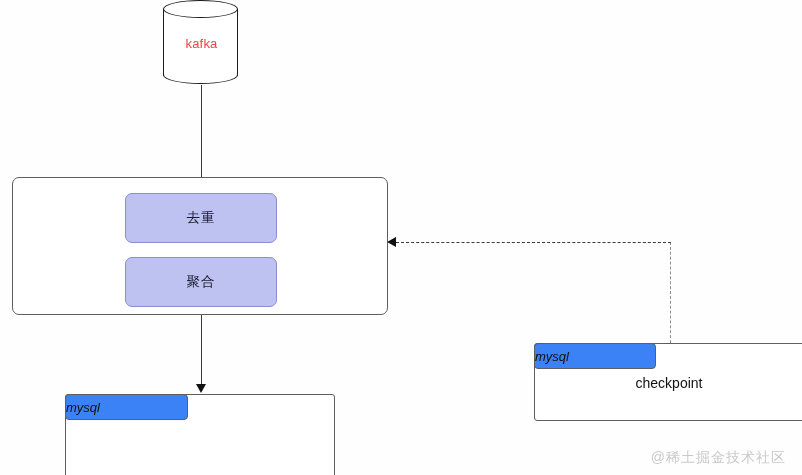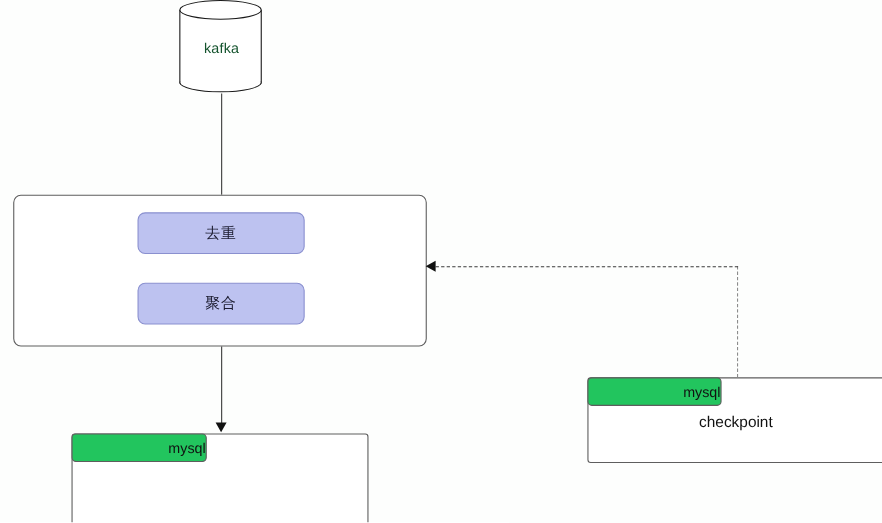--- a/index.html
+++ b/index.html
@@ -55,21 +55,21 @@
     box-sizing: border-box;
     clip-path: inset(45% 0 0 0);
   }
   .cyl-label {
     position: absolute;
     left: 0;
     top: 36px;
     width: 77px;
     text-align: center;
     font-size: 13px;
-    color: #14532d;
+    color: #ef4444;
     letter-spacing: 0.2px;
   }
 
   
   .vline {
     position: absolute;
     width: 0;
     border-left: 1.2px solid #3b3b3b;
   }
   .arrow-down {
@@ -105,21 +105,21 @@
     width: 376px;
     height: 138px;
     border: 1.3px solid #5e5e5e;
     border-radius: 7px;
     background: #ffffff;
     box-sizing: border-box;
   }
   .stage-box {
     position: absolute;
     width: 152px;
-    height: 38px;
+    height: 50px;
     background: #bdc2f0;
     border: 1.2px solid #8a90cf;
     border-radius: 7px;
     box-sizing: border-box;
     display: flex;
     align-items: center;
     justify-content: center;
     font-size: 13.5px;
     color: #1a1a2e;
     letter-spacing: 1px;
@@ -131,28 +131,29 @@
   .note-box {
     position: absolute;
     border: 1.2px solid #5e5e5e;
     background: #ffffff;
     border-radius: 3px;
     box-sizing: border-box;
   }
   .note-tab {
     position: absolute;
     border: 1.2px solid #5e5e5e;
-    background: #22c55e;
+    background: #3b82f6;
     border-radius: 4px;
     box-sizing: border-box;
     display: flex;
     align-items: center;
-    justify-content: flex-end;
+    justify-content: flex-start;
     font-size: 13px;
     color: #111111;
+    font-style: italic;
   }
   .note-title {
     position: absolute;
     text-align: center;
     font-size: 14px;
     color: #111111;
   }
 
   #mysql-sink-box { left: 65px; top: 394px; width: 270px; height: 90px; }
   #mysql-sink-tab { left: 65px; top: 394px; width: 123px; height: 26px; }
@@ -207,14 +208,15 @@
   <div class="note-box" id="checkpoint-box"></div>
   <div class="note-tab" id="checkpoint-tab">
     <span>mysql</span>
   </div>
   <div class="note-title" id="checkpoint-title">checkpoint</div>
 
   <div class="dashed-v" style="left:670px; top:242px; height:101px;"></div>
   <div class="dashed-h" style="left:396px; top:242px; width:275px;"></div>
   <div class="arrow-left" style="left:387px; top:237px;"></div>
 
+  <div class="watermark">@稀土掘金技术社区</div>
 
 </div>
 
 </body></html>

